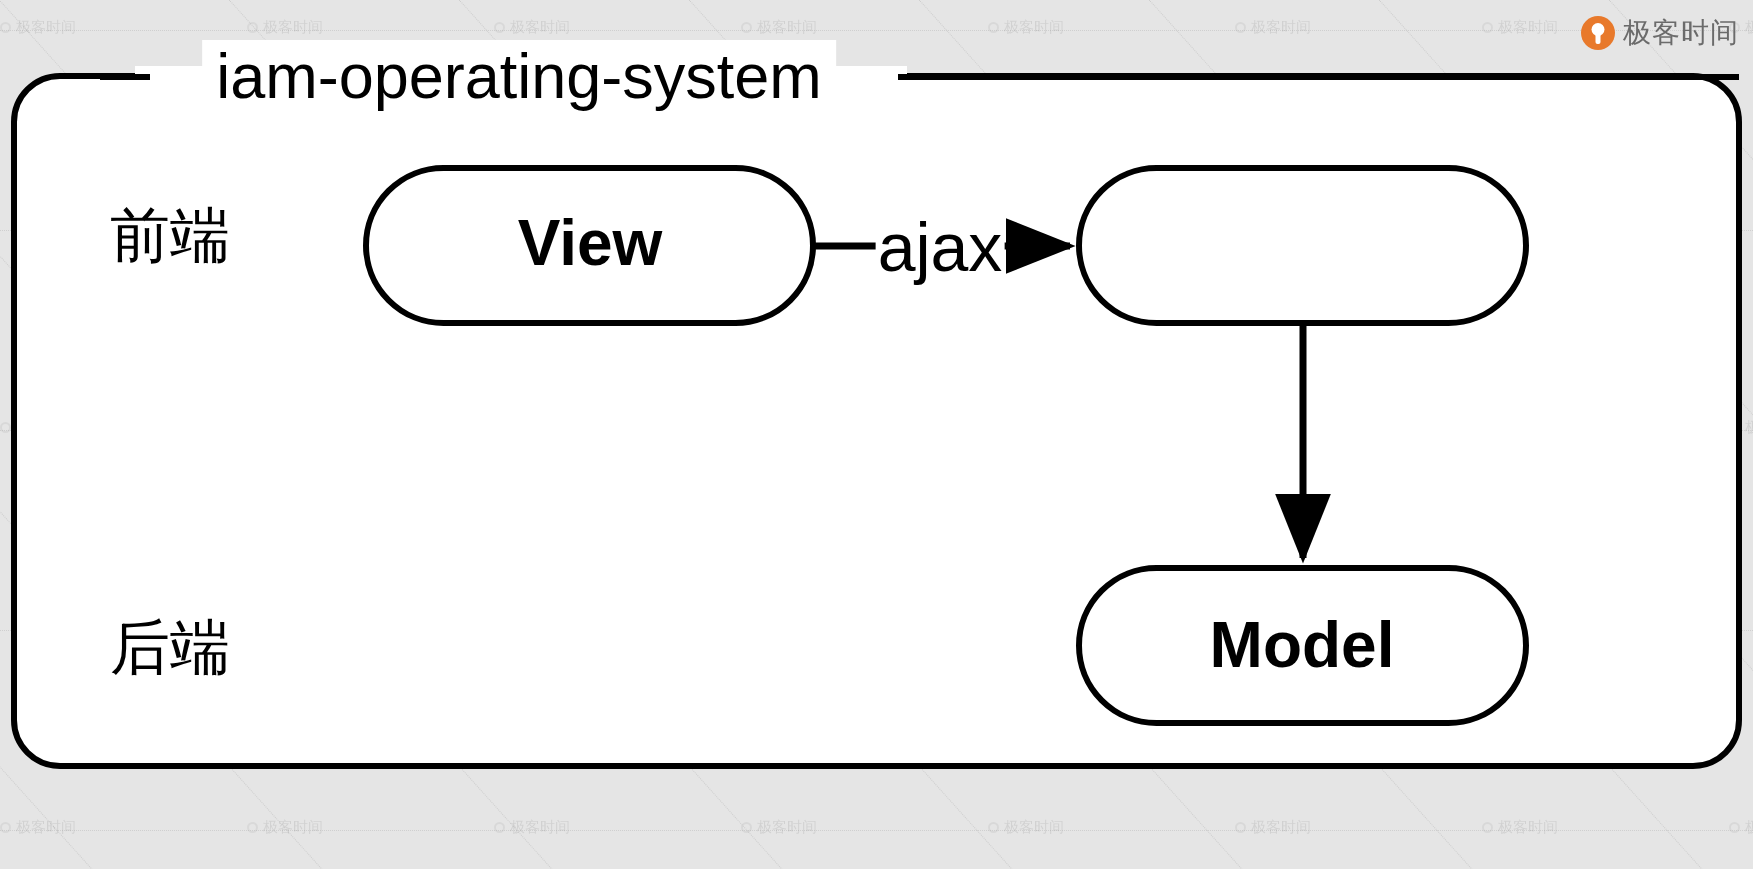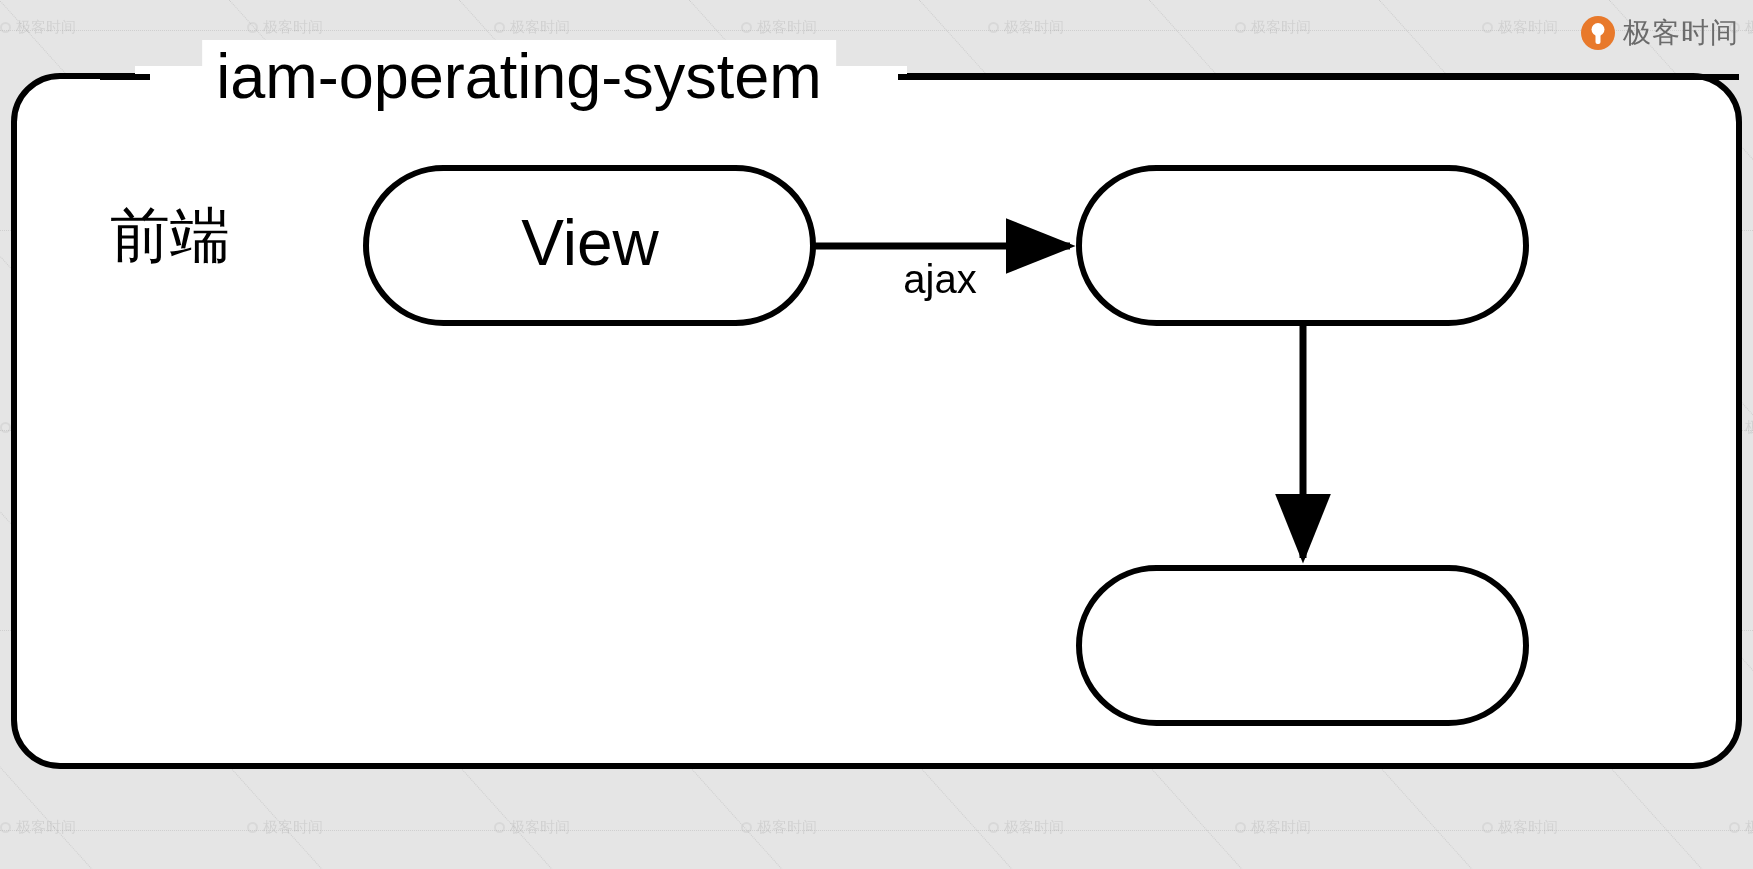--- a/index.html
+++ b/index.html
@@ -102,21 +102,21 @@
     left: 0;
     top: 0;
     z-index: 2;
   }
 
   
   .node-label {
     position: absolute;
     z-index: 4;
     color: #000;
-    font-weight: 400;
+    font-weight: 700;
     white-space: nowrap;
     transform: translate(-50%, -50%);
     text-align: center;
   }
   #subgraph-title {
     position: absolute;
     z-index: 5;
     left: 519px;
     top: 76px;
     transform: translate(-50%, -50%);
@@ -138,26 +138,25 @@
   }
   #label-view   { left: 590px; top: 243px; font-size: 64px; }
   #label-controller { left: 1302px; top: 243px; font-size: 64px; }
   #label-model  { left: 1302px; top: 645px; font-size: 64px; }
   #edge-label-ajax {
     position: absolute;
     z-index: 4;
     left: 940px;
     top: 247px;
     transform: translate(-50%, -50%);
-    font-size: 40px;
+    font-size: 68px;
     color: #000;
     background: #ffffff;
     padding: 0 2px;
     white-space: nowrap;
-    margin-top: 32px;
   }
 </style>
 </head>
 <body>
 
 <div id="stage">
 
   <div id="watermark-layer">
       <div class="wm-mark" style="left: 0px; top: 18px;">
         <span class="wm-dot"></span>
@@ -355,20 +354,22 @@
 
     <line x1="813" y1="246" x2="1070" y2="246" stroke="#000000" stroke-width="7" marker-end="url(#arrowhead)"></line>
 
     <line x1="1303" y1="325" x2="1303" y2="558" stroke="#000000" stroke-width="7" marker-end="url(#arrowhead)"></line>
   </svg>
 
   <div id="subgraph-title">iam-operating-system</div>
 
   <div class="lane-label" style="left:170px; top:236px;">前端</div>
 
+  <div class="lane-label" style="left:170px; top:648px;">后端</div>
 
   <div class="node-label" id="label-view">View</div>
 
 
+  <div class="node-label" id="label-model">Model</div>
 
   <div id="edge-label-ajax">ajax</div>
 
 </div>
 
 </body></html>

